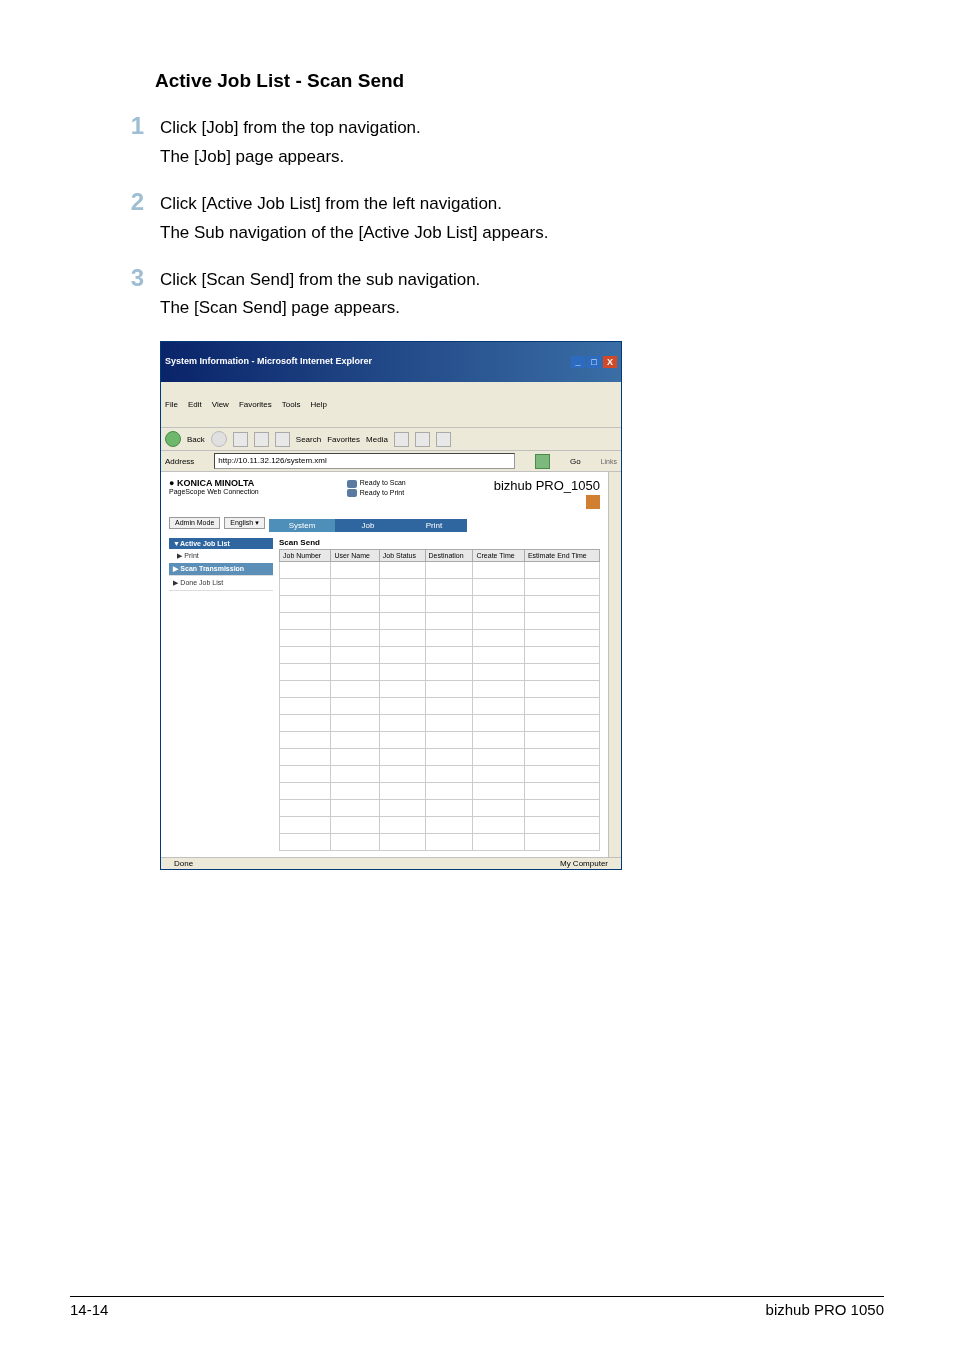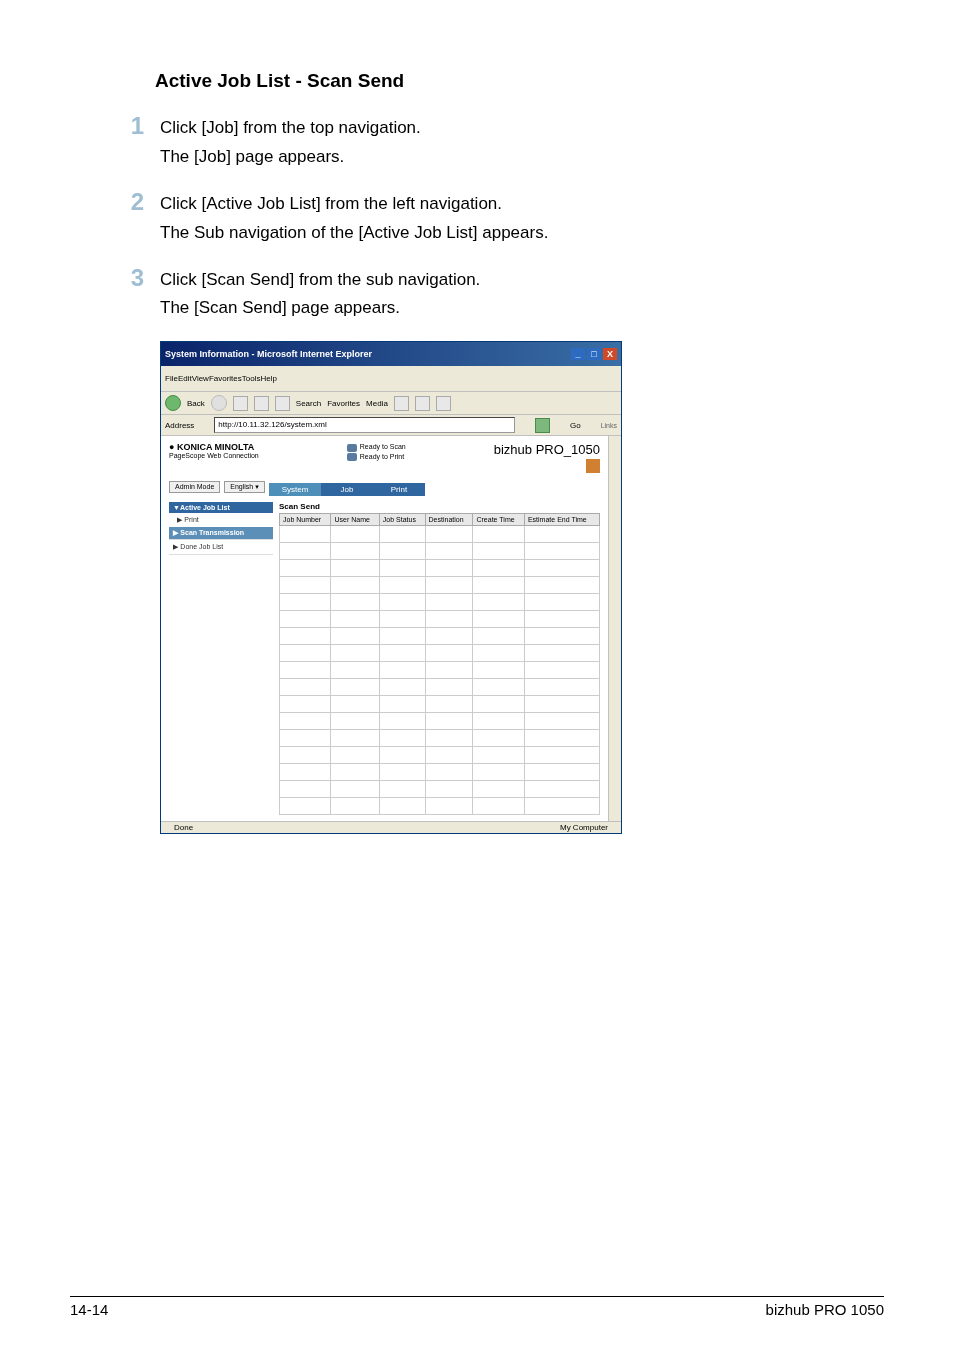--- a/index.html
+++ b/index.html
@@ -73,45 +73,46 @@
     background: #fff;
     border: 1px solid #003a7a;
     font-family: Tahoma, Arial, sans-serif;
     font-size: 8px;
   }
   .titlebar {
     background: linear-gradient(to right, #0a246a, #3a6ea5);
     color: #fff;
     display: flex;
     justify-content: space-between;
-    align-items: center;
-    padding: 6px 4px;
+    align-items: flex-start;
+    padding: 14px 4px;
     font-size: 9px;
     font-weight: bold;
   }
   .titlebar-icons {
     display: flex;
     gap: 2px;
   }
   .tb-btn {
     width: 14px;
     height: 12px;
     text-align: center;
     line-height: 12px;
     font-weight: bold;
     font-family: Arial;
   }
   .tb-min { background: #2d6bc1; color: #fff; }
   .tb-max { background: #2d6bc1; color: #fff; }
   .tb-close { background: #d04a2a; color: #fff; }
   .menubar {
     background: #ece9d8;
-    padding: 8px 4px;
-    font-size: 8px;
-    display: flex;
+    padding: 18px 4px;
+    font-size: 8px;
+    display: flex;
+    gap: 10px;
     border-bottom: 1px solid #c0c0c0;
   }
   .ie-toolbar {
     background: #ece9d8;
     padding: 3px 4px;
     display: flex;
     align-items: center;
     gap: 6px;
     border-bottom: 1px solid #c0c0c0;
     font-size: 8px;
@@ -207,21 +208,21 @@
   .tabs {
     display: flex;
     margin-left: 100px;
     margin-top: -14px;
     margin-bottom: 6px;
   }
   .tab {
     color: #fff;
     font-size: 8px;
     padding: 2px 0;
-    width: 52px;
+    width: 66px;
     text-align: center;
   }
   .tab-system { background: #4d8fb8; }
   .tab-job { background: #3066a0; }
   .tab-print { background: #3066a0; }
   .content-cols {
     display: flex;
     gap: 6px;
   }
   .leftnav {

